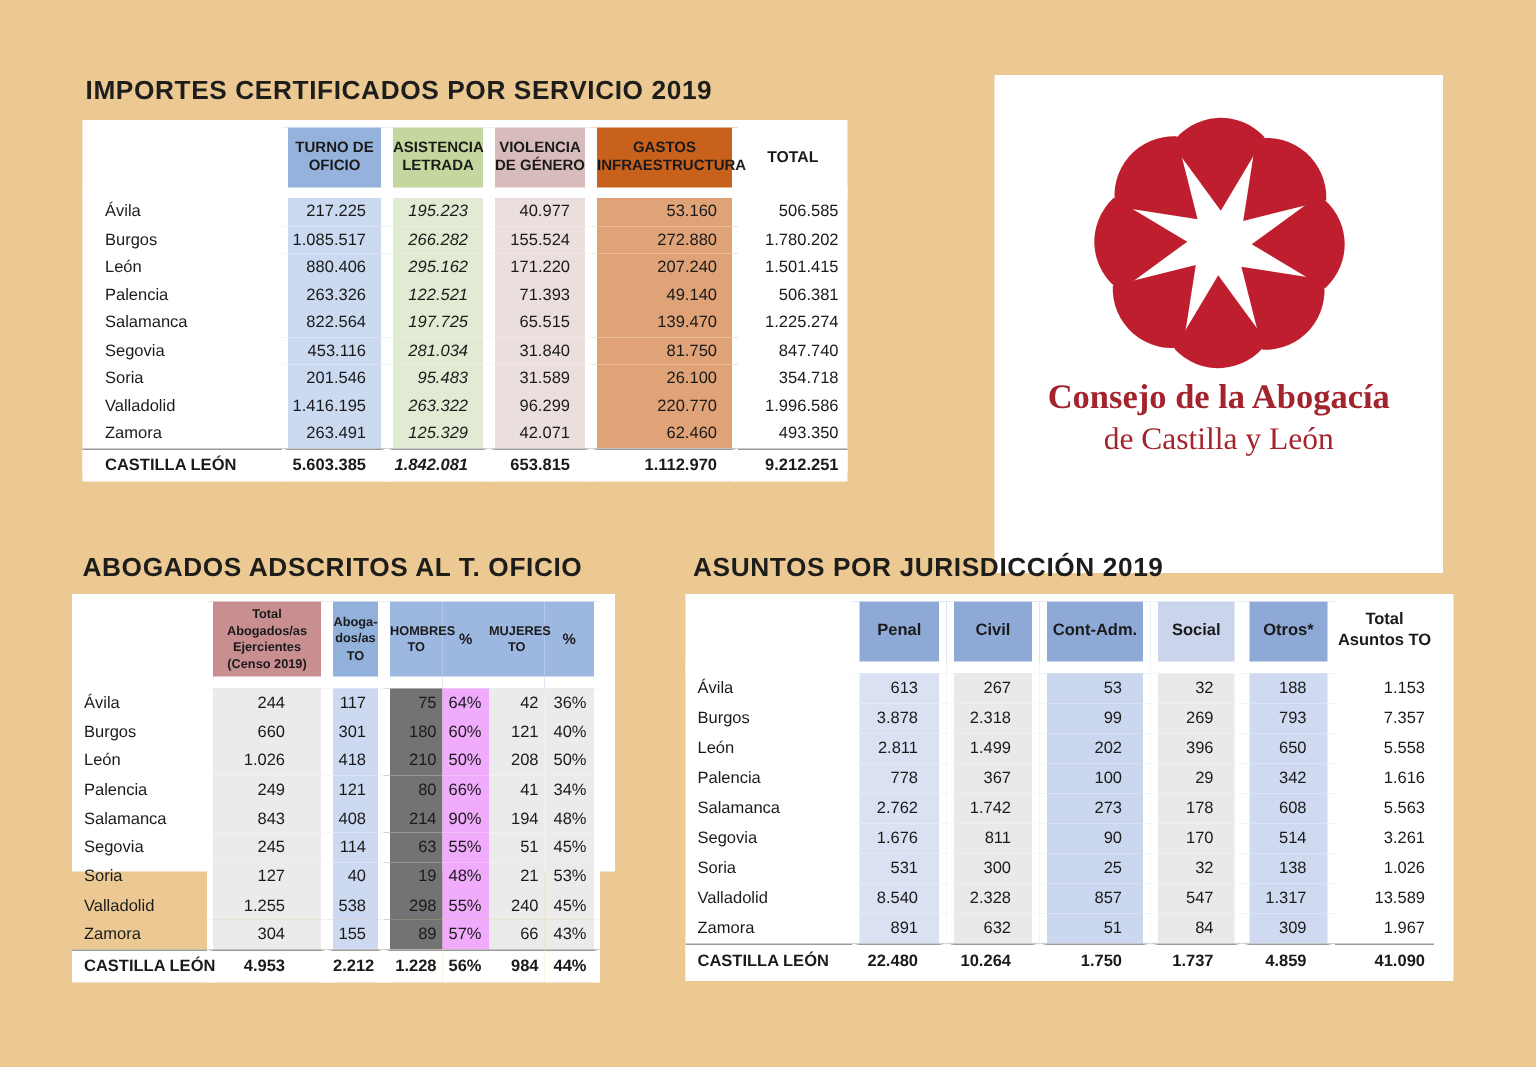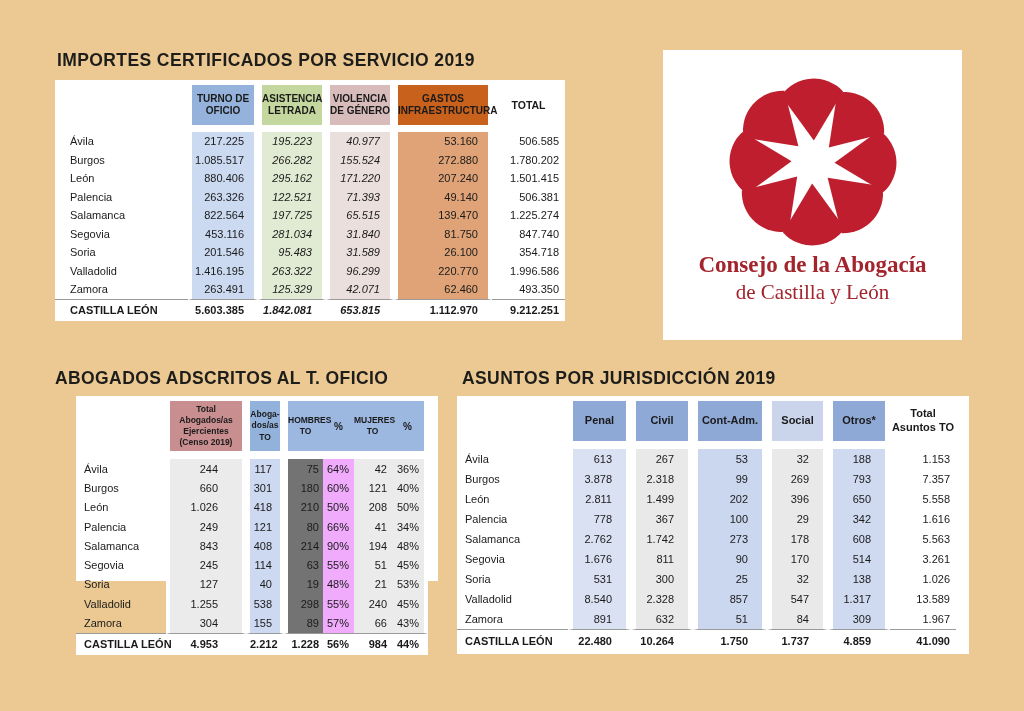--- a/index.html
+++ b/index.html
@@ -6,22 +6,22 @@
   body{font-family:"Liberation Sans", sans-serif;}
   .page{position:relative;width:1024px;height:711px;background:#ECC992;overflow:hidden;}
 
   .section-title{position:absolute;font-size:17.5px;font-weight:700;color:#1d1d1b;letter-spacing:.4px;white-space:nowrap;}
   #title-importes{left:57px;top:50px;}
   #title-abogados{left:55px;top:368px;}
   #title-asuntos{left:462px;top:368px;}
 
   .panel{position:absolute;background:#fff;}
   #panel-importes{left:55px;top:80px;width:510px;height:236px;}
-  #panel-logo{left:663px;top:50px;width:299px;height:290px;}
-  #panel-abogados{left:48px;top:396px;width:362px;height:185px;margin-left:28px;}
+  #panel-logo{left:663px;top:50px;width:299px;height:332px;}
+  #panel-abogados{left:48px;top:396px;width:362px;height:185px;}
   #panel-asuntos{left:457px;top:396px;width:512px;height:258px;}
 
   table{border-collapse:separate;border-spacing:0;table-layout:fixed;color:#1a1a1a;margin-top:5px;}
   th{font-weight:700;text-align:center;vertical-align:middle;white-space:pre-line;padding:0;}
   td{padding:0 0;white-space:nowrap;}
   td.num{text-align:right;}
   .total-row td{background:#fff !important;font-weight:700;border-top:1px solid #9a9a9a;}
 
   
   .t1{width:510px;font-size:11px;}
@@ -29,21 +29,21 @@
   .t1 th.h1{background:#94B2DB;}
   .t1 th.h2{background:#C3D79E;}
   .t1 th.h3{background:#D8BCBC;}
   .t1 th.h4{background:#C8611C;}
   .t1 th.h5{font-size:10.5px;}
   .t1 th.h1,.t1 th.h2,.t1 th.h3,.t1 th.h4{border-left:4px solid #fff;border-right:4px solid #fff;}
   .t1 td{height:18.5px;}
   .t1 td.c0{text-align:left;padding-left:15px;}
   .t1 td.c1{background:#CBD9F1;}
   .t1 td.c2{background:#E1EAD2;font-style:italic;}
-  .t1 td.c3{background:#EBDFDE;font-style:italic;}
+  .t1 td.c3{background:#EBDFDE;}
   .t1 td.c4{background:#DFA377;}
   .t1 td.c1,.t1 td.c2,.t1 td.c3,.t1 td.c4{border-left:4px solid #fff;border-right:4px solid #fff;padding-right:10px;}
   .t1 td.c5{padding-right:6px;}
   .t1 .total-row td{height:21px;}
 
   
   .t2{width:352px;font-size:11px;}
   .t2 th{height:50px;font-size:8.5px;line-height:1.3;border-bottom:8px solid #fff;}
   .t2 th.h1{background:#C98F90;}
   .t2 th.h2{background:#92B1DB;}

